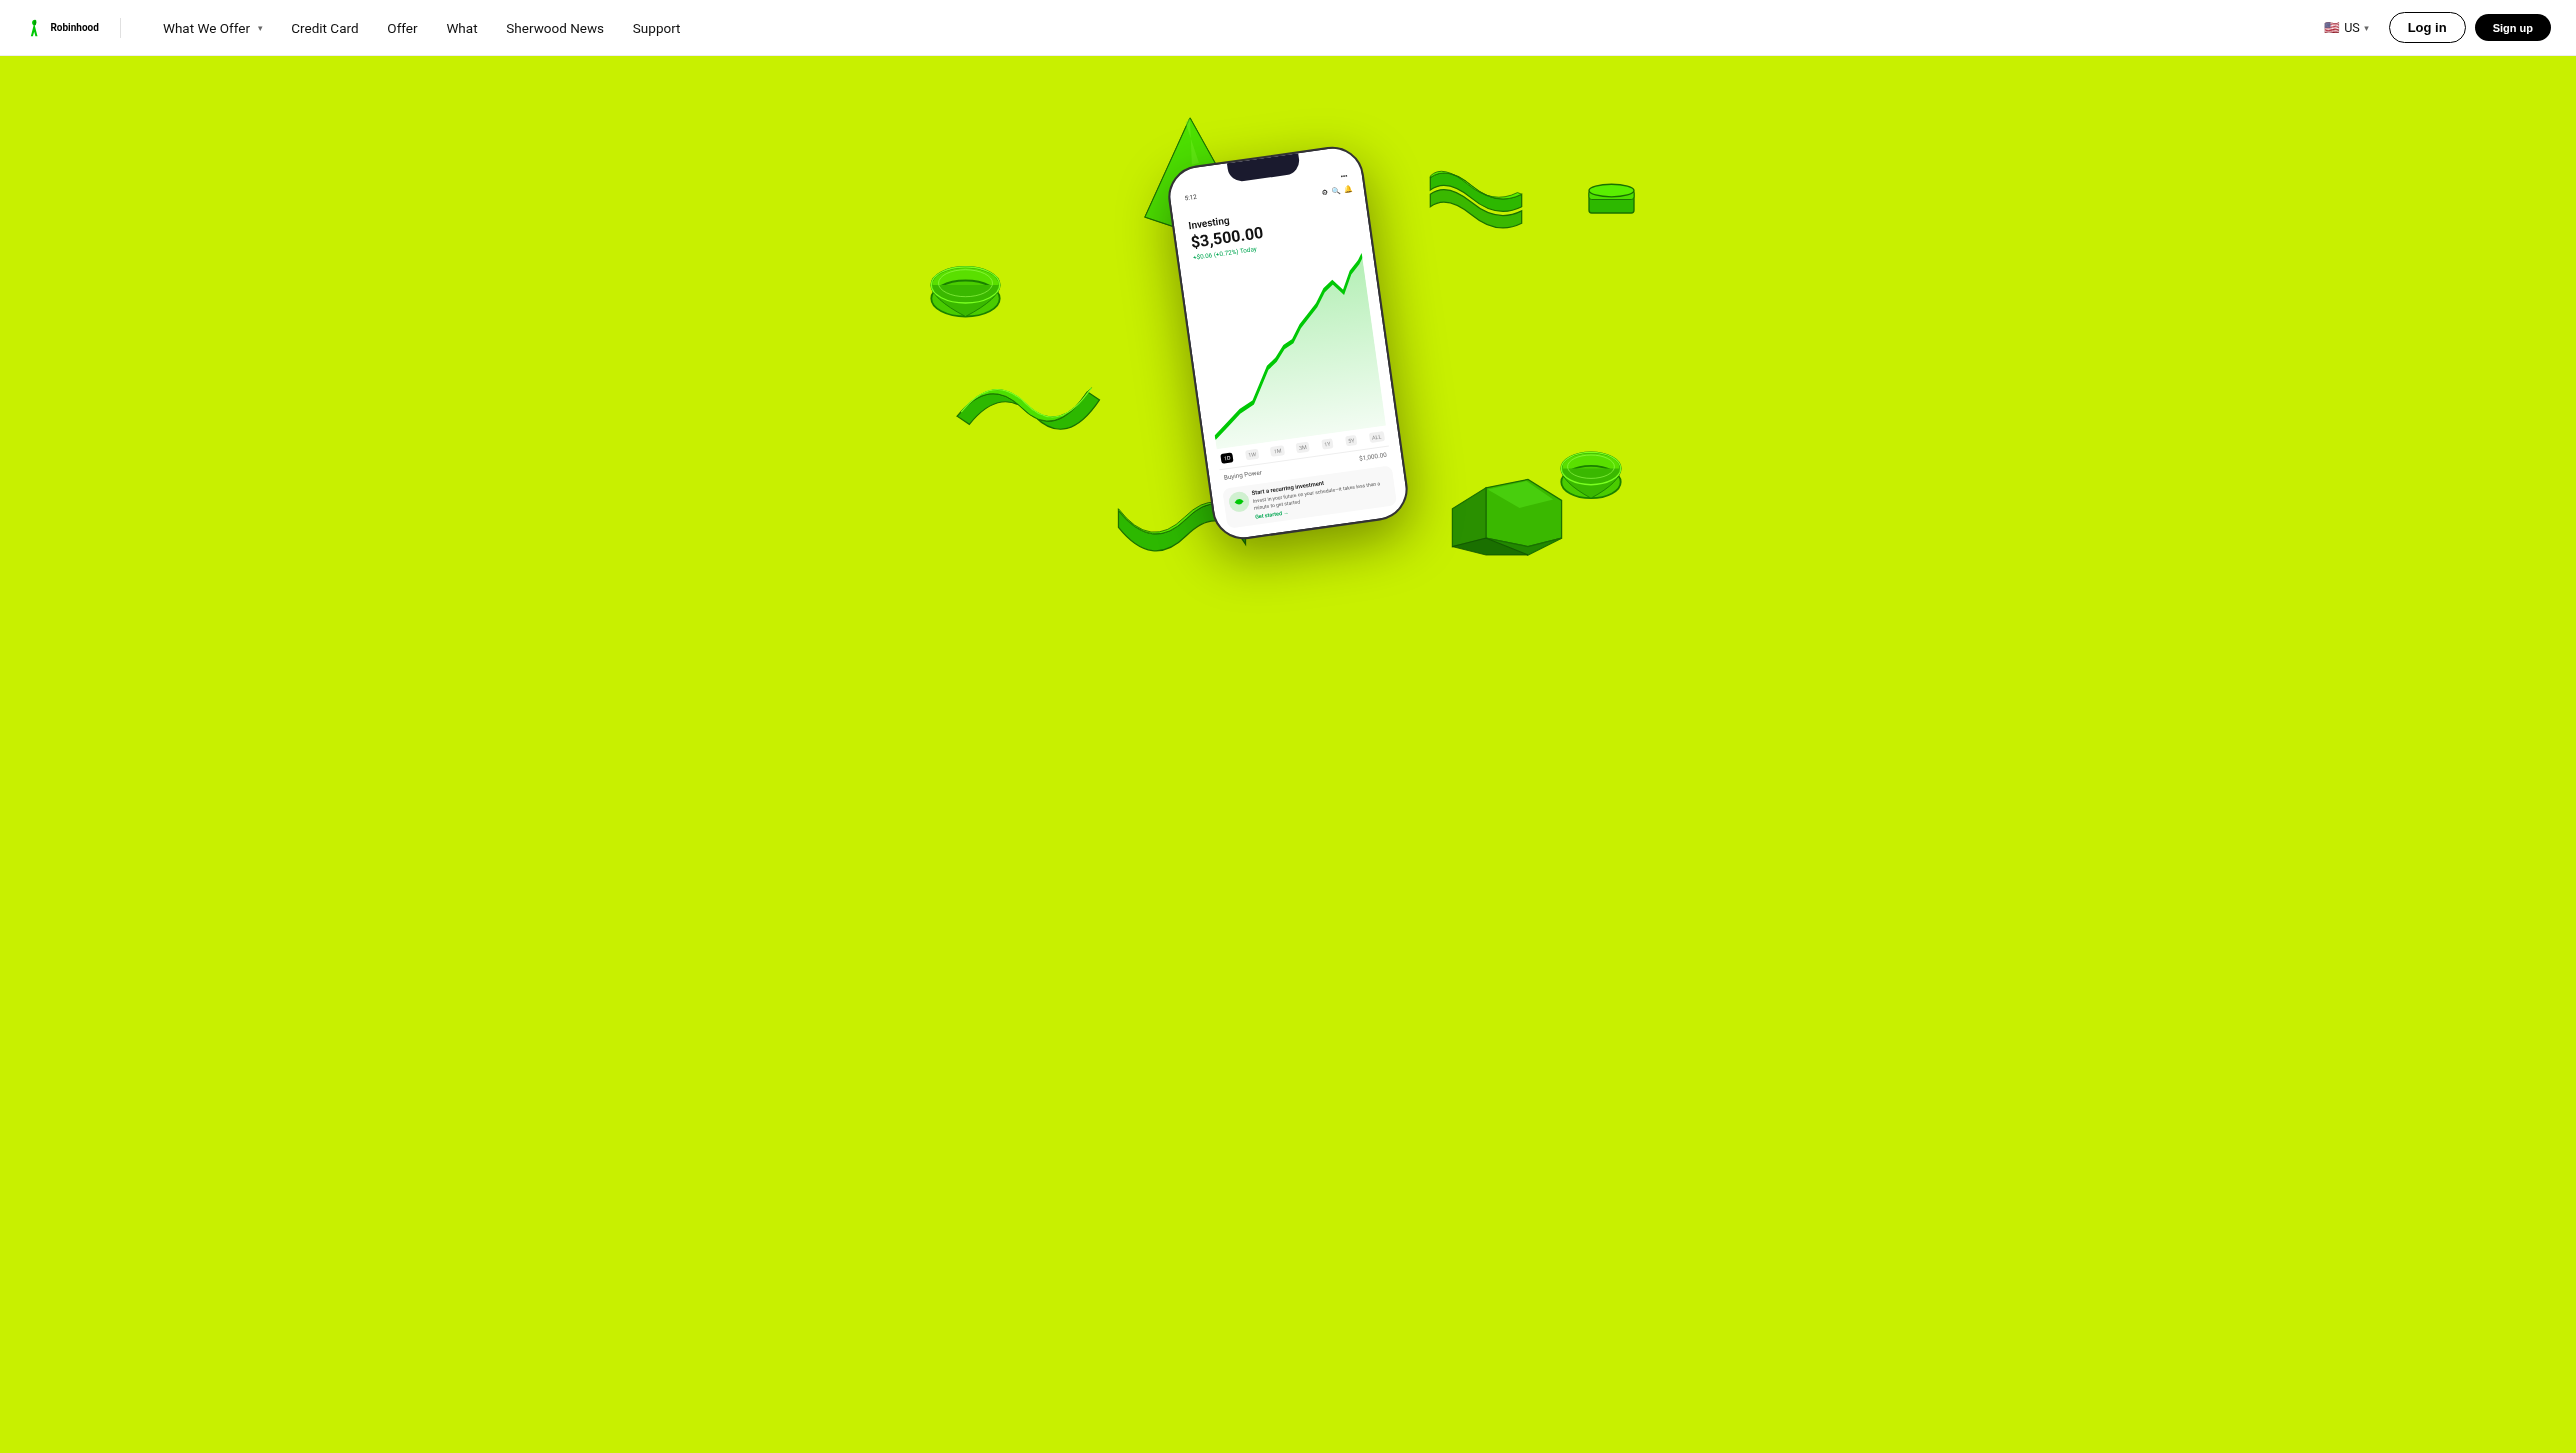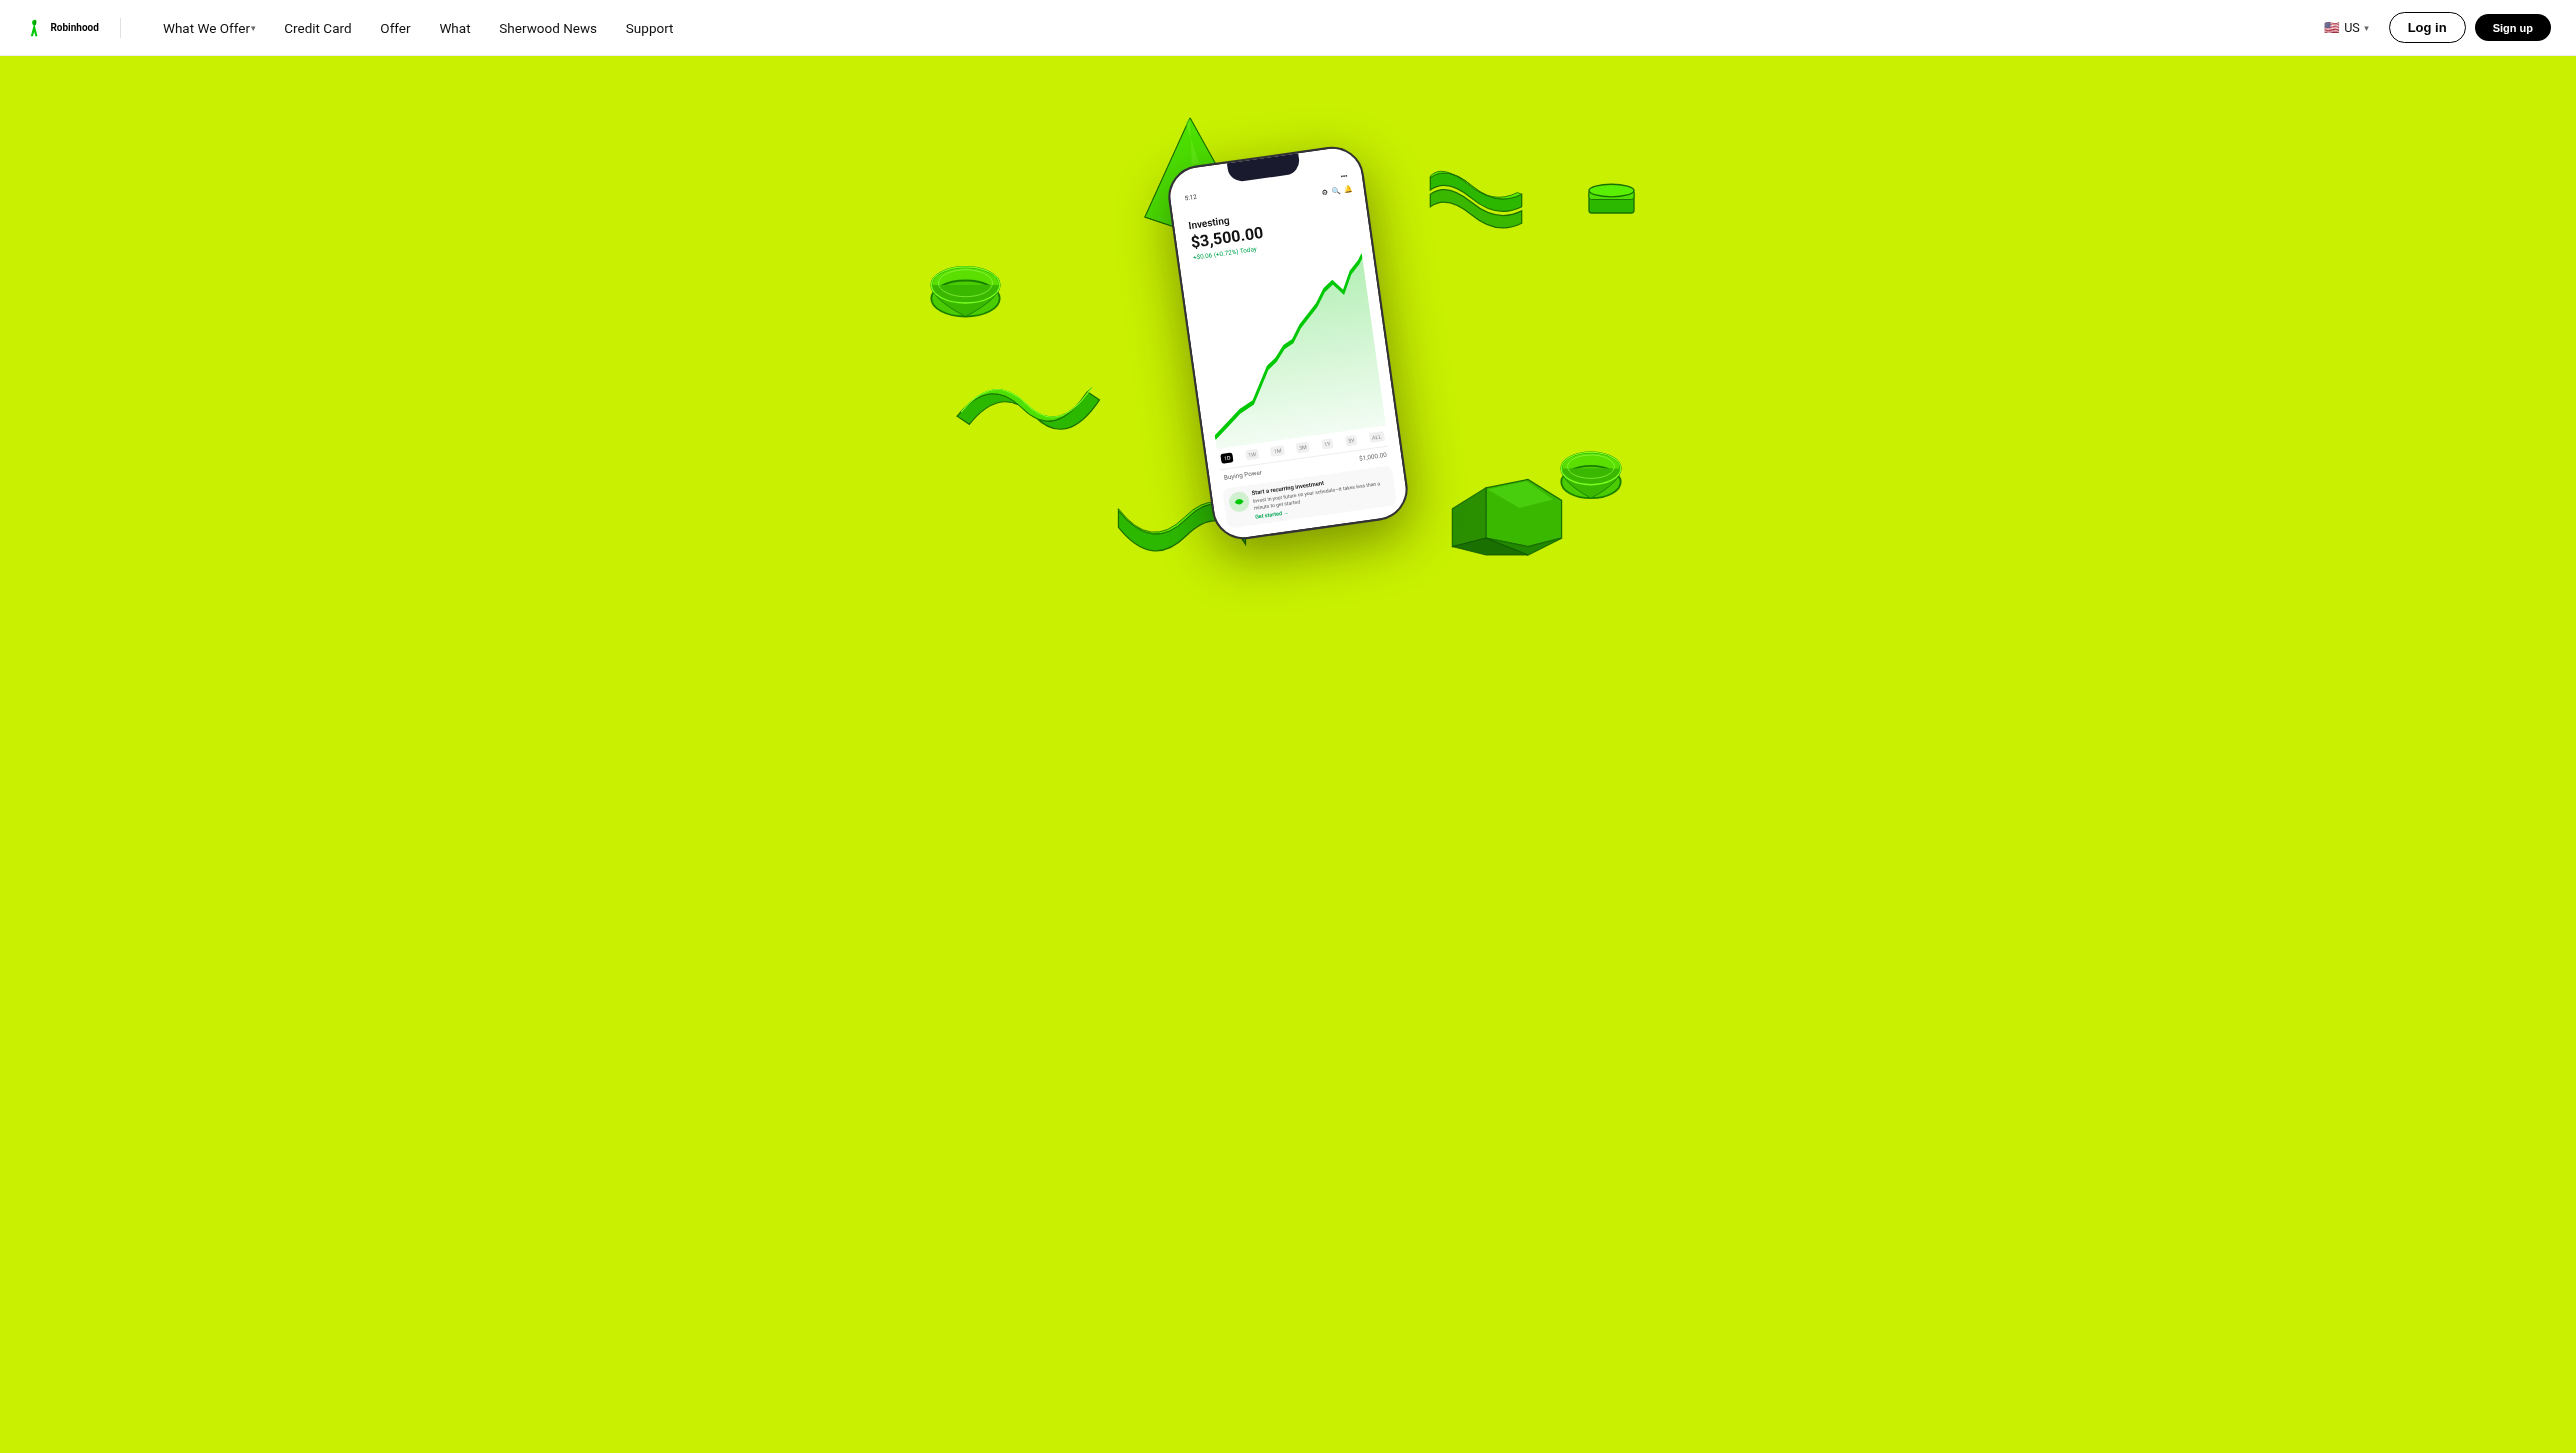--- a/index.html
+++ b/index.html
@@ -56,21 +56,21 @@
     }
 
     .nav-link {
       padding: 7.2px 12.6px;
       font-size: 13.5px;
       color: #111;
       text-decoration: none;
       border-radius: 7.2px;
       display: flex;
       align-items: center;
-      gap: 1px;
+      gap: 8px;
       white-space: nowrap;
       cursor: pointer;
     }
 
     .nav-link .chevron {
       font-size: 9px;
       color: #666;
     }
 
     .nav-right {

